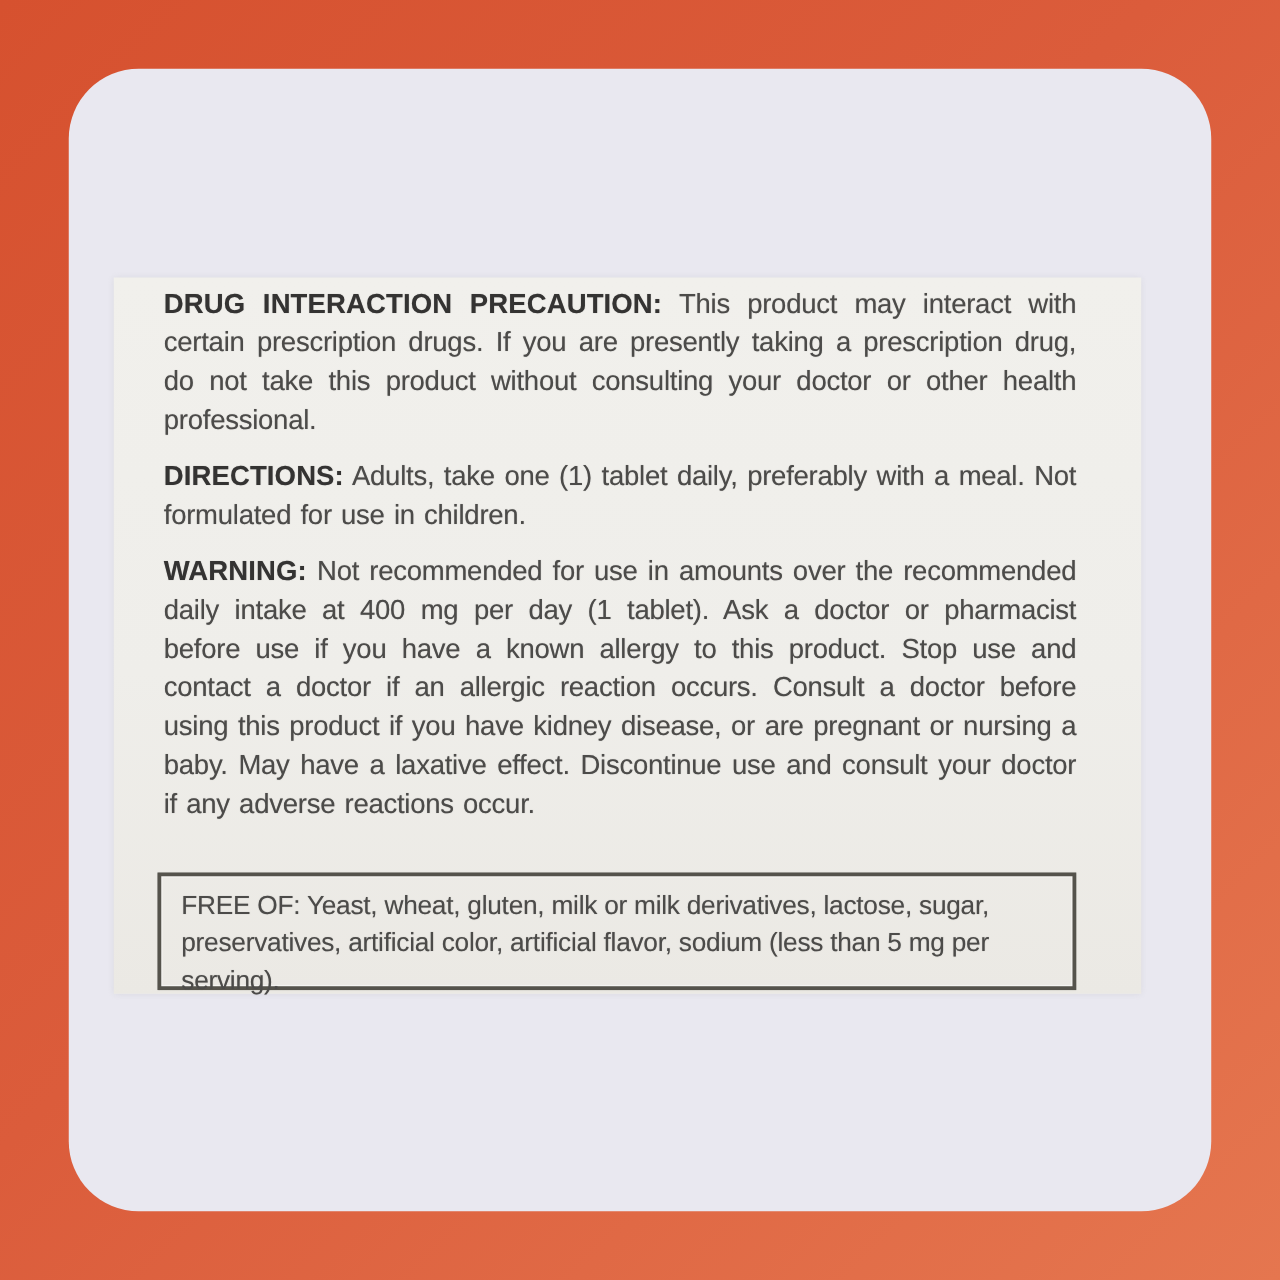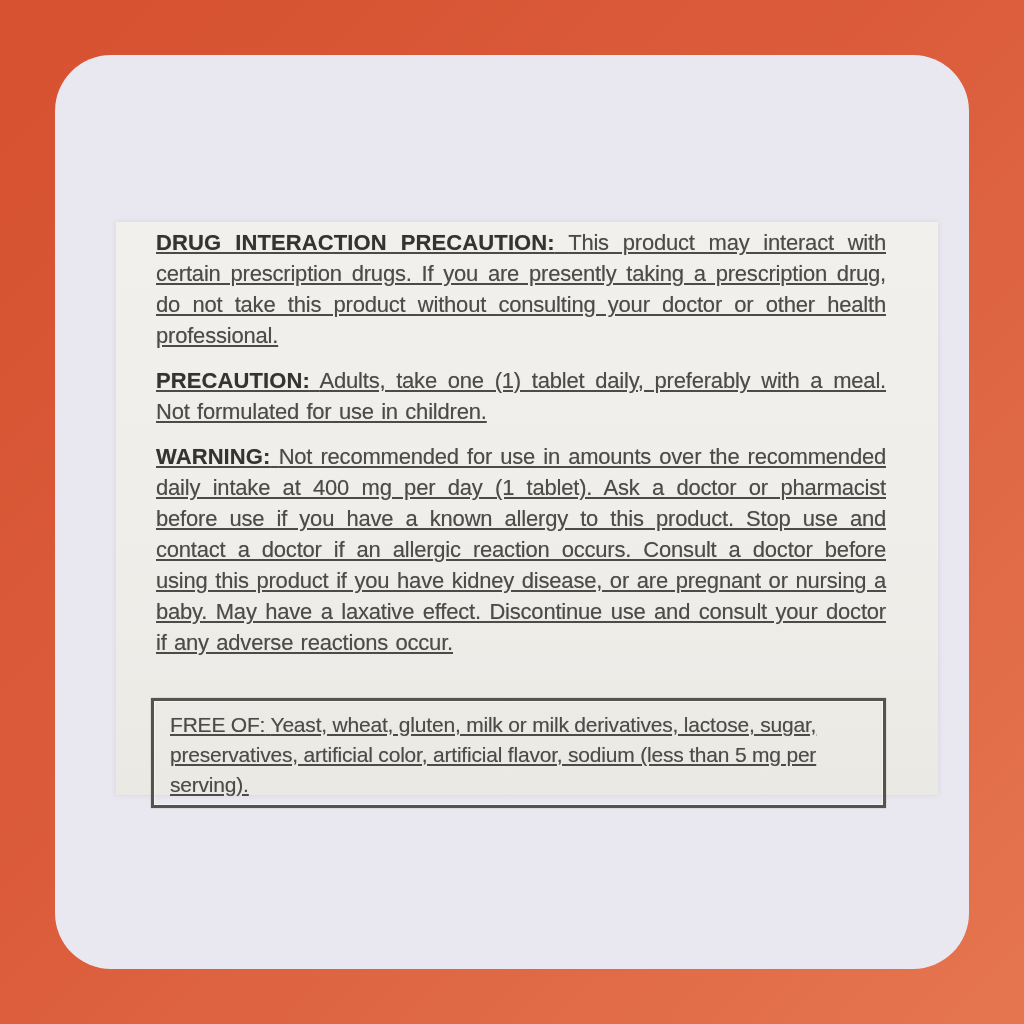--- a/index.html
+++ b/index.html
@@ -26,30 +26,29 @@
     top: 55px;
     width: 914px;
     height: 914px;
     background: #e9e8f0;
     border-radius: 56px;
   }
 
   
   .label-paper {
     position: absolute;
-    left: 61px;
+    left: 36px;
     top: 167px;
     width: 822px;
     height: 573px;
     background: linear-gradient(180deg, #f1f0ec 0%, #efeeea 55%, #ebe9e4 100%);
     box-shadow: 0 0 5px rgba(190,190,198,0.45);
     box-sizing: border-box;
     padding: 5px 52px 0 40px;
     color: #4c4b49;
-    text-decoration: underline;
   }
 
   .label-paper p.section {
     margin: 0 0 14px 0;
     font-size: 22px;
     line-height: 31px;
     text-align: justify;
     letter-spacing: -0.2px;
     word-spacing: 1.5px;
     text-shadow: 0 0 0.7px rgba(90,90,90,0.55);
@@ -60,21 +59,21 @@
     color: #343332;
     font-weight: bold;
     letter-spacing: 0.1px;
   }
 
   
   .free-of-box {
     box-sizing: border-box;
     margin-left: -5px;
     width: 735px;
-    height: 110px;
+    height: 94px;
     border: 3px solid #55534c;
     box-shadow: inset 0 0 0 1px rgba(255,255,255,0.5), 0 0 1px rgba(85,83,76,0.6);
     padding: 9px 18px 10px 16px;
     font-size: 21px;
     line-height: 30px;
     letter-spacing: -0.2px;
     color: #4c4b49;
     text-shadow: 0 0 0.7px rgba(90,90,90,0.5);
     text-align: left;
   }
@@ -85,21 +84,21 @@
 <div class="backdrop">
   <div class="card">
     <div class="label-paper">
 
       <p class="section">
         <strong>DRUG INTERACTION PRECAUTION:</strong>
         <span>This product may interact with certain prescription drugs. If you are presently taking a prescription drug, do not take this product without consulting your doctor or other health professional.</span>
       </p>
 
       <p class="section">
-        <strong>PRECAUTION:</strong>
+        <strong>DIRECTIONS:</strong>
         <span>Adults, take one (1) tablet daily, preferably with a meal. Not formulated for use in children.</span>
       </p>
 
       <p class="section warning">
         <strong>WARNING:</strong>
         <span>Not recommended for use in amounts over the recommended daily intake at 400 mg per day (1 tablet). Ask a doctor or pharmacist before use if you have a known allergy to this product. Stop use and contact a doctor if an allergic reaction occurs. Consult a doctor before using this product if you have kidney disease, or are pregnant or nursing a baby. May have a laxative effect. Discontinue use and consult your doctor if any adverse reactions occur.</span>
       </p>
 
       <div class="free-of-box">
         <span>FREE OF:</span>

